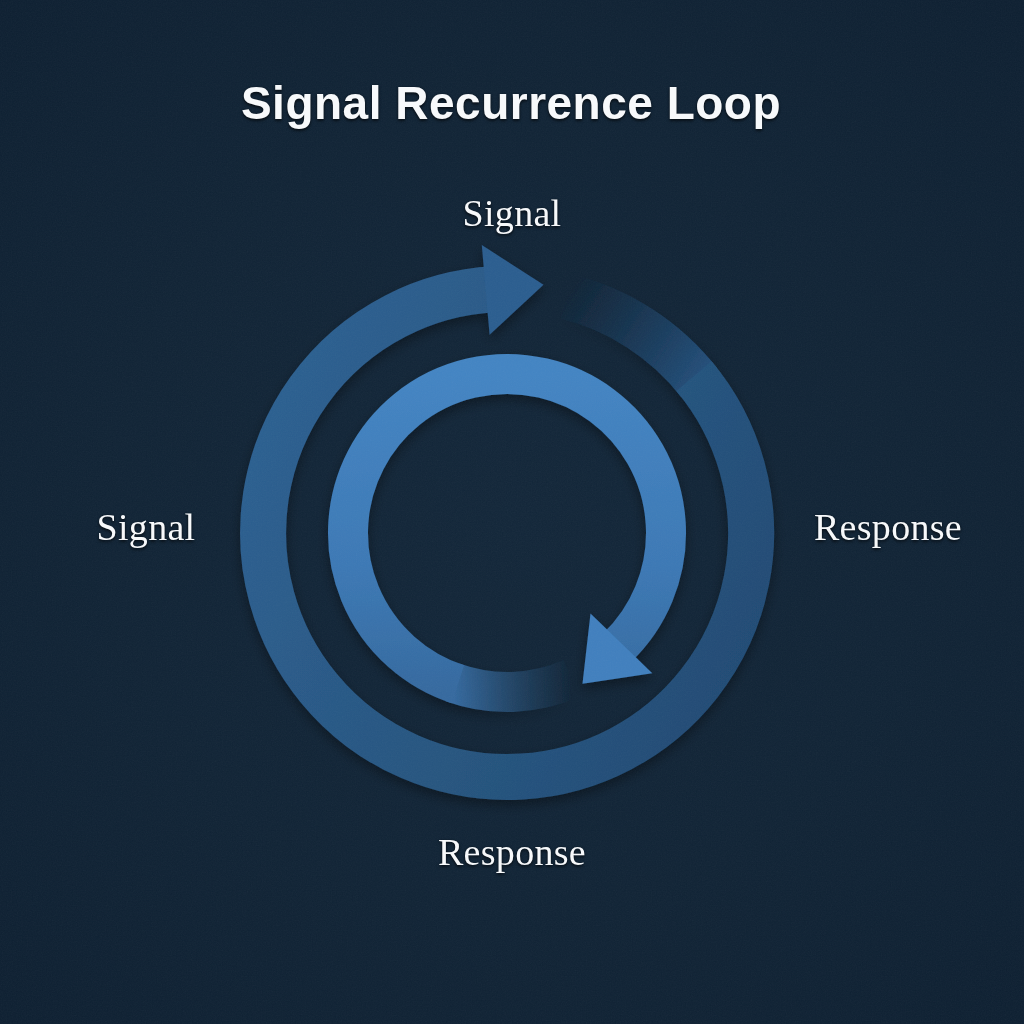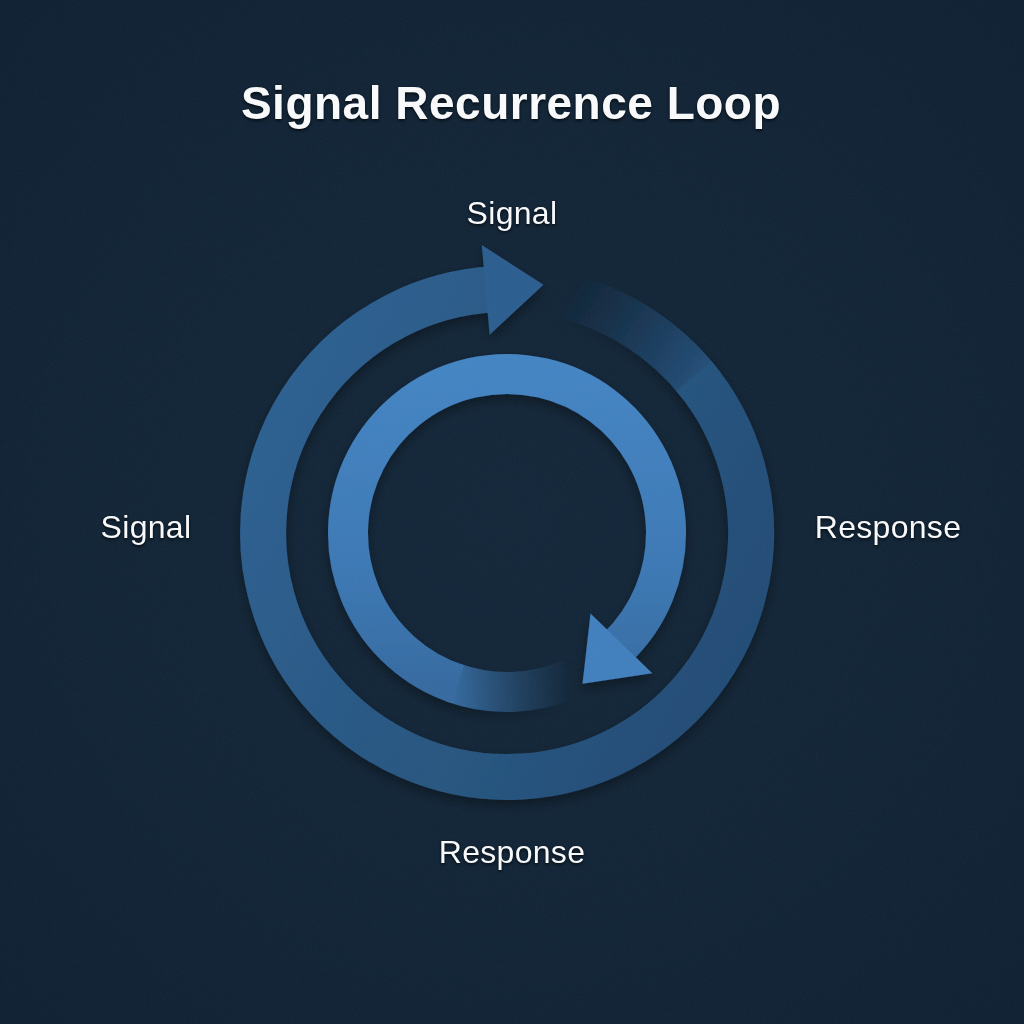--- a/index.html
+++ b/index.html
@@ -29,23 +29,24 @@
     user-select: none;
   }
   .title {
     top: 103px;
     left: 511px;
     font-size: 46px;
     font-weight: 700;
     letter-spacing: 0.5px;
   }
   .node-label {
-    font-size: 32px;
+    font-size: 38px;
     font-weight: 500;
     letter-spacing: 0.3px;
+    font-family: Liberation Serif, serif;
   }
   .label-top    { top: 213px; left: 512px; }
   .label-right  { top: 527px; left: 888px; }
   .label-bottom { top: 852px; left: 512px; }
   .label-left   { top: 527px; left: 146px; }
 </style>
 </head>
 <body>
 
 <div class="stage">

